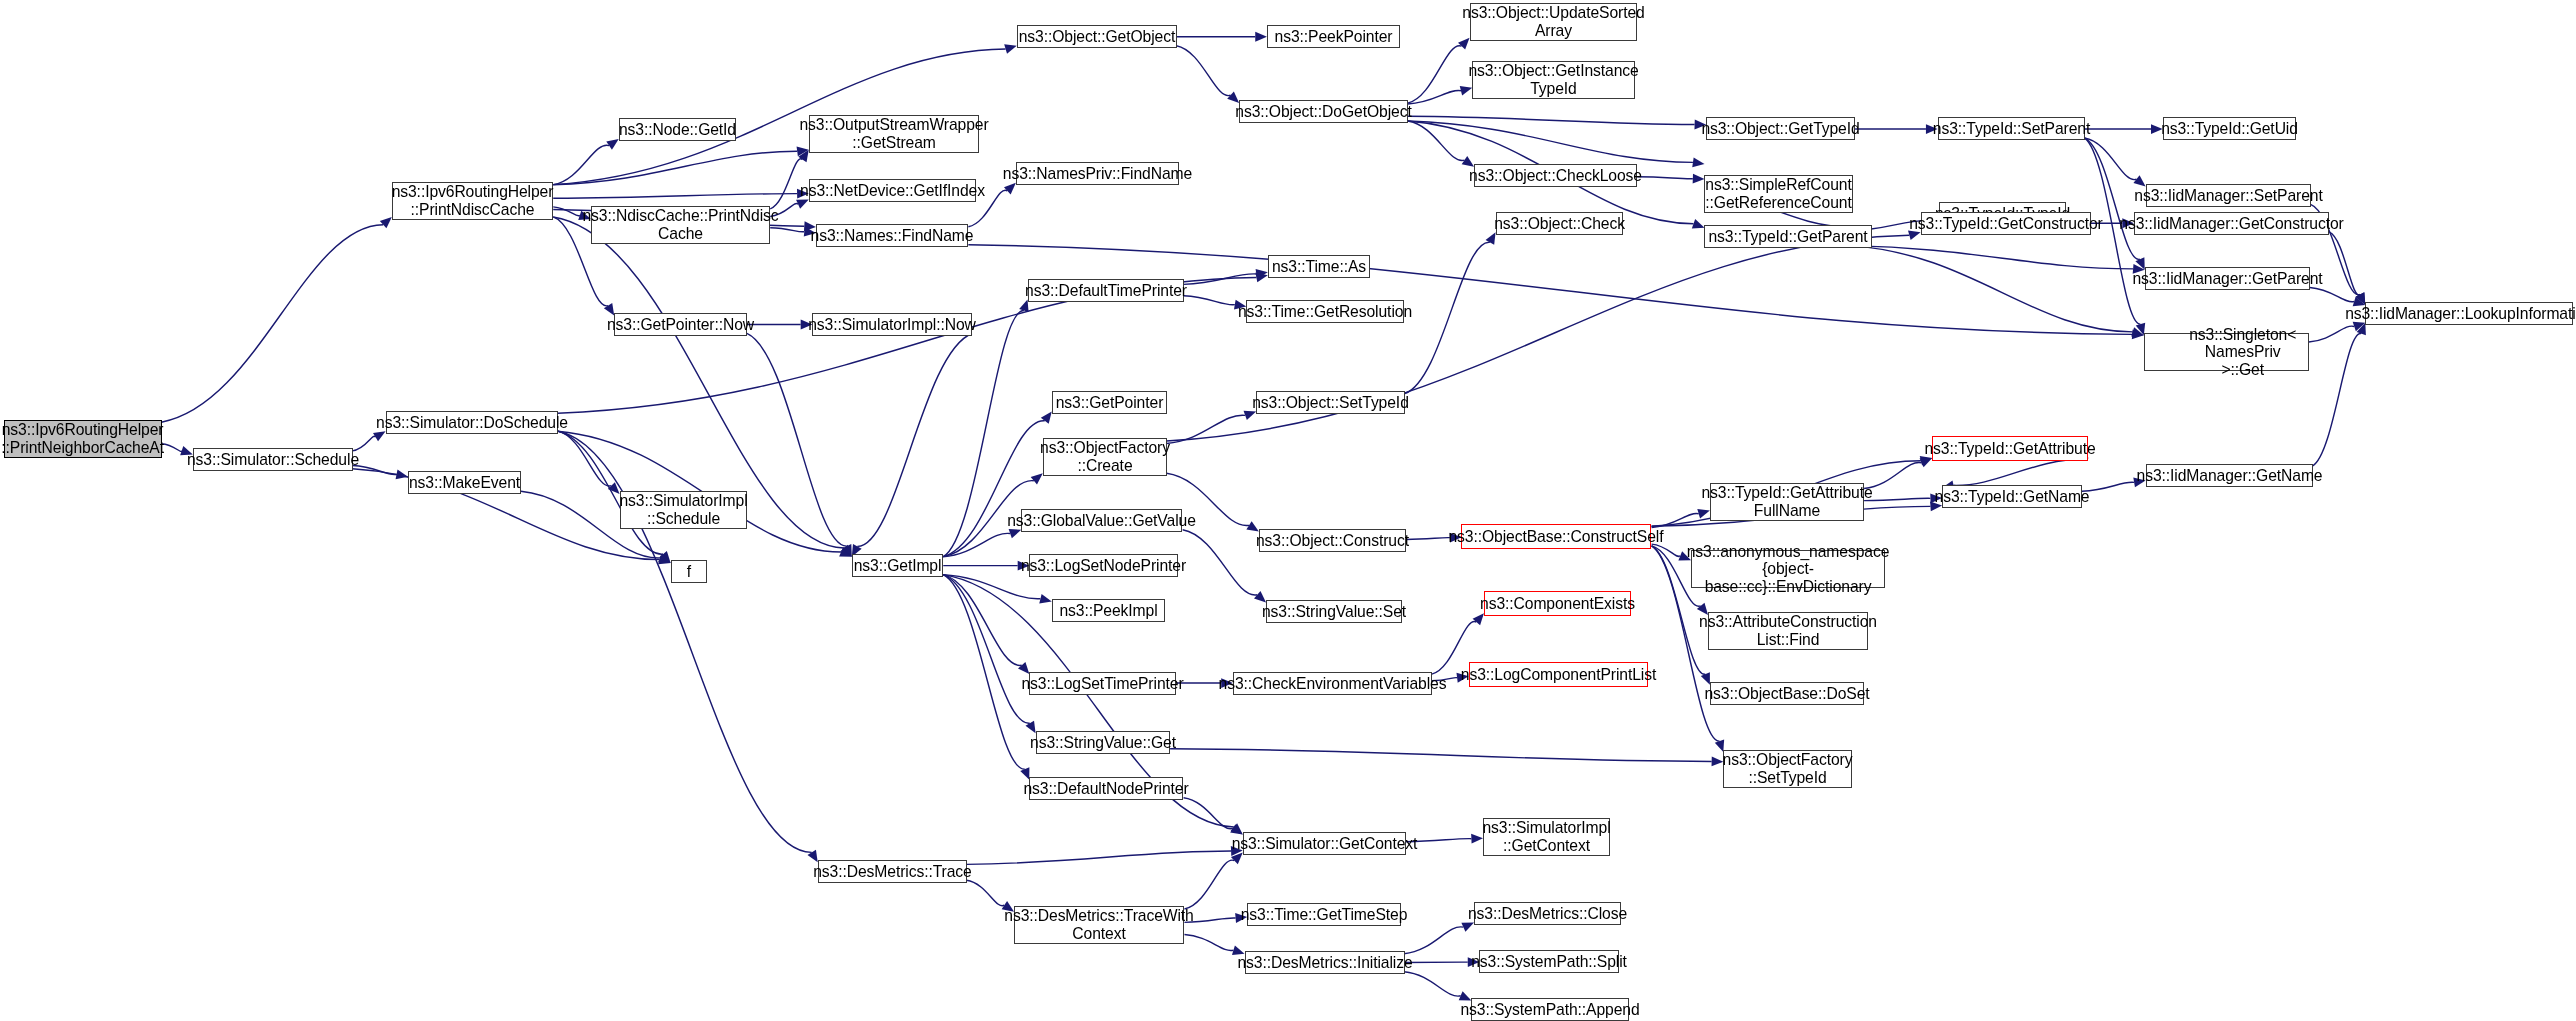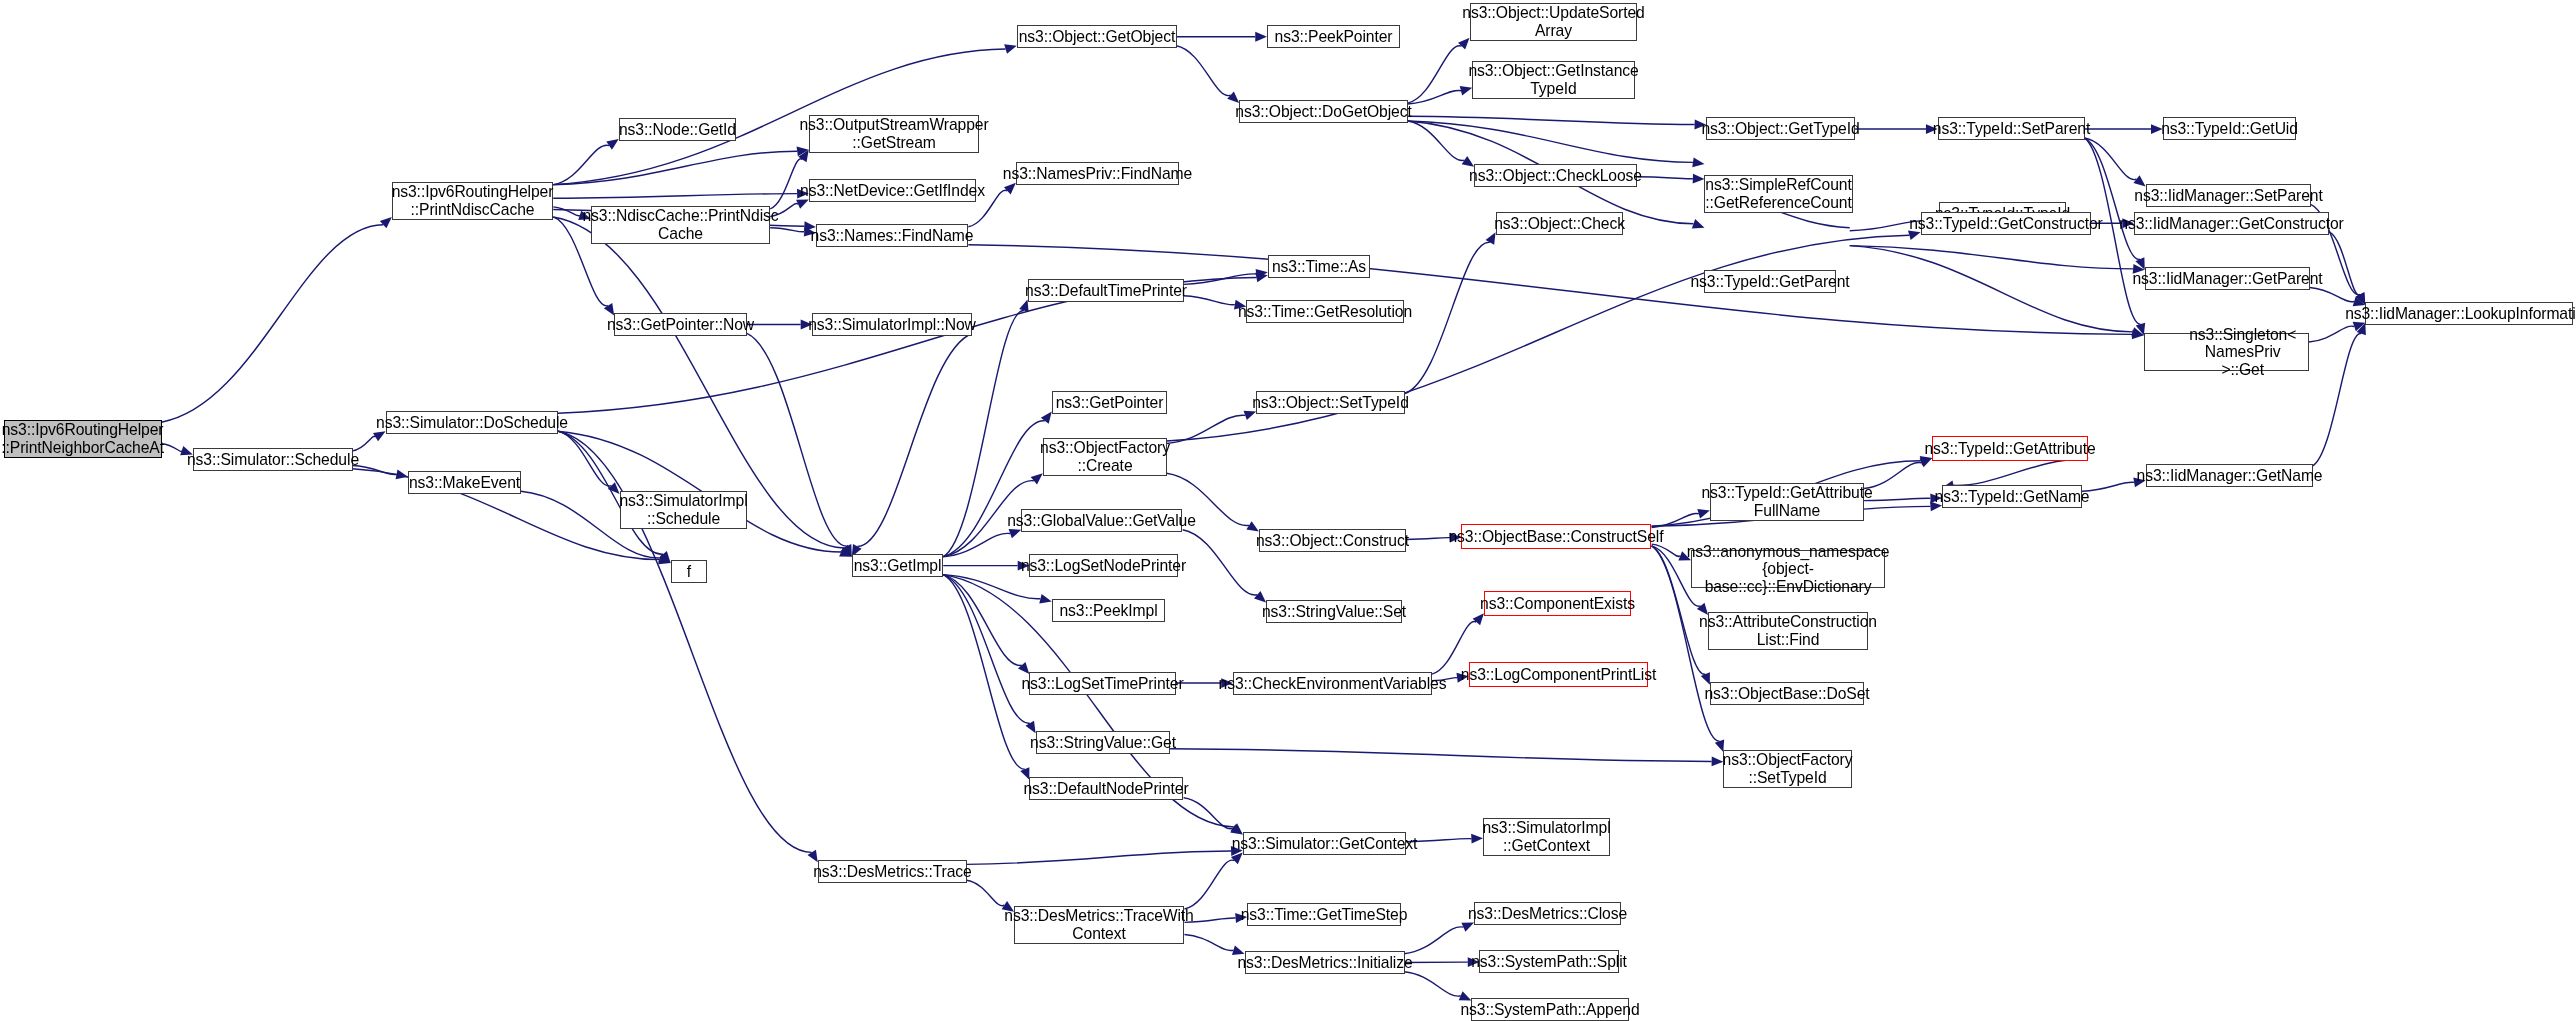--- a/index.html
+++ b/index.html
@@ -291,21 +291,21 @@
       <div class="node" style="left: 1246px; top: 300px; width: 158px; height: 23px;">
         <span class="lbl">ns3::Time::GetResolution</span>
       </div>
       <div class="node" style="left: 1706px; top: 117px; width: 149px; height: 23px;">
         <span class="lbl">ns3::Object::GetTypeId</span>
       </div>
       <div class="node" style="left: 1704px; top: 161px; width: 149px; height: 38px; margin-top: 14px;">
         <span class="lbl">ns3::SimpleRefCount
 ::GetReferenceCount</span>
       </div>
-      <div class="node" style="left: 1704px; top: 225px; width: 132px; height: 23px; margin-top: 45px;">
+      <div class="node" style="left: 1704px; top: 225px; width: 168px; height: 23px;">
         <span class="lbl">ns3::TypeId::GetParent</span>
       </div>
       <div class="node" style="left: 1938px; top: 117px; width: 147px; height: 23px;">
         <span class="lbl">ns3::TypeId::SetParent</span>
       </div>
       <div class="node" style="left: 1939px; top: 202px; width: 127px; height: 23px;">
         <span class="lbl">ns3::TypeId::TypeId</span>
       </div>
       <div class="node" style="left: 2163px; top: 117px; width: 133px; height: 23px;">
         <span class="lbl">ns3::TypeId::GetUid</span>

